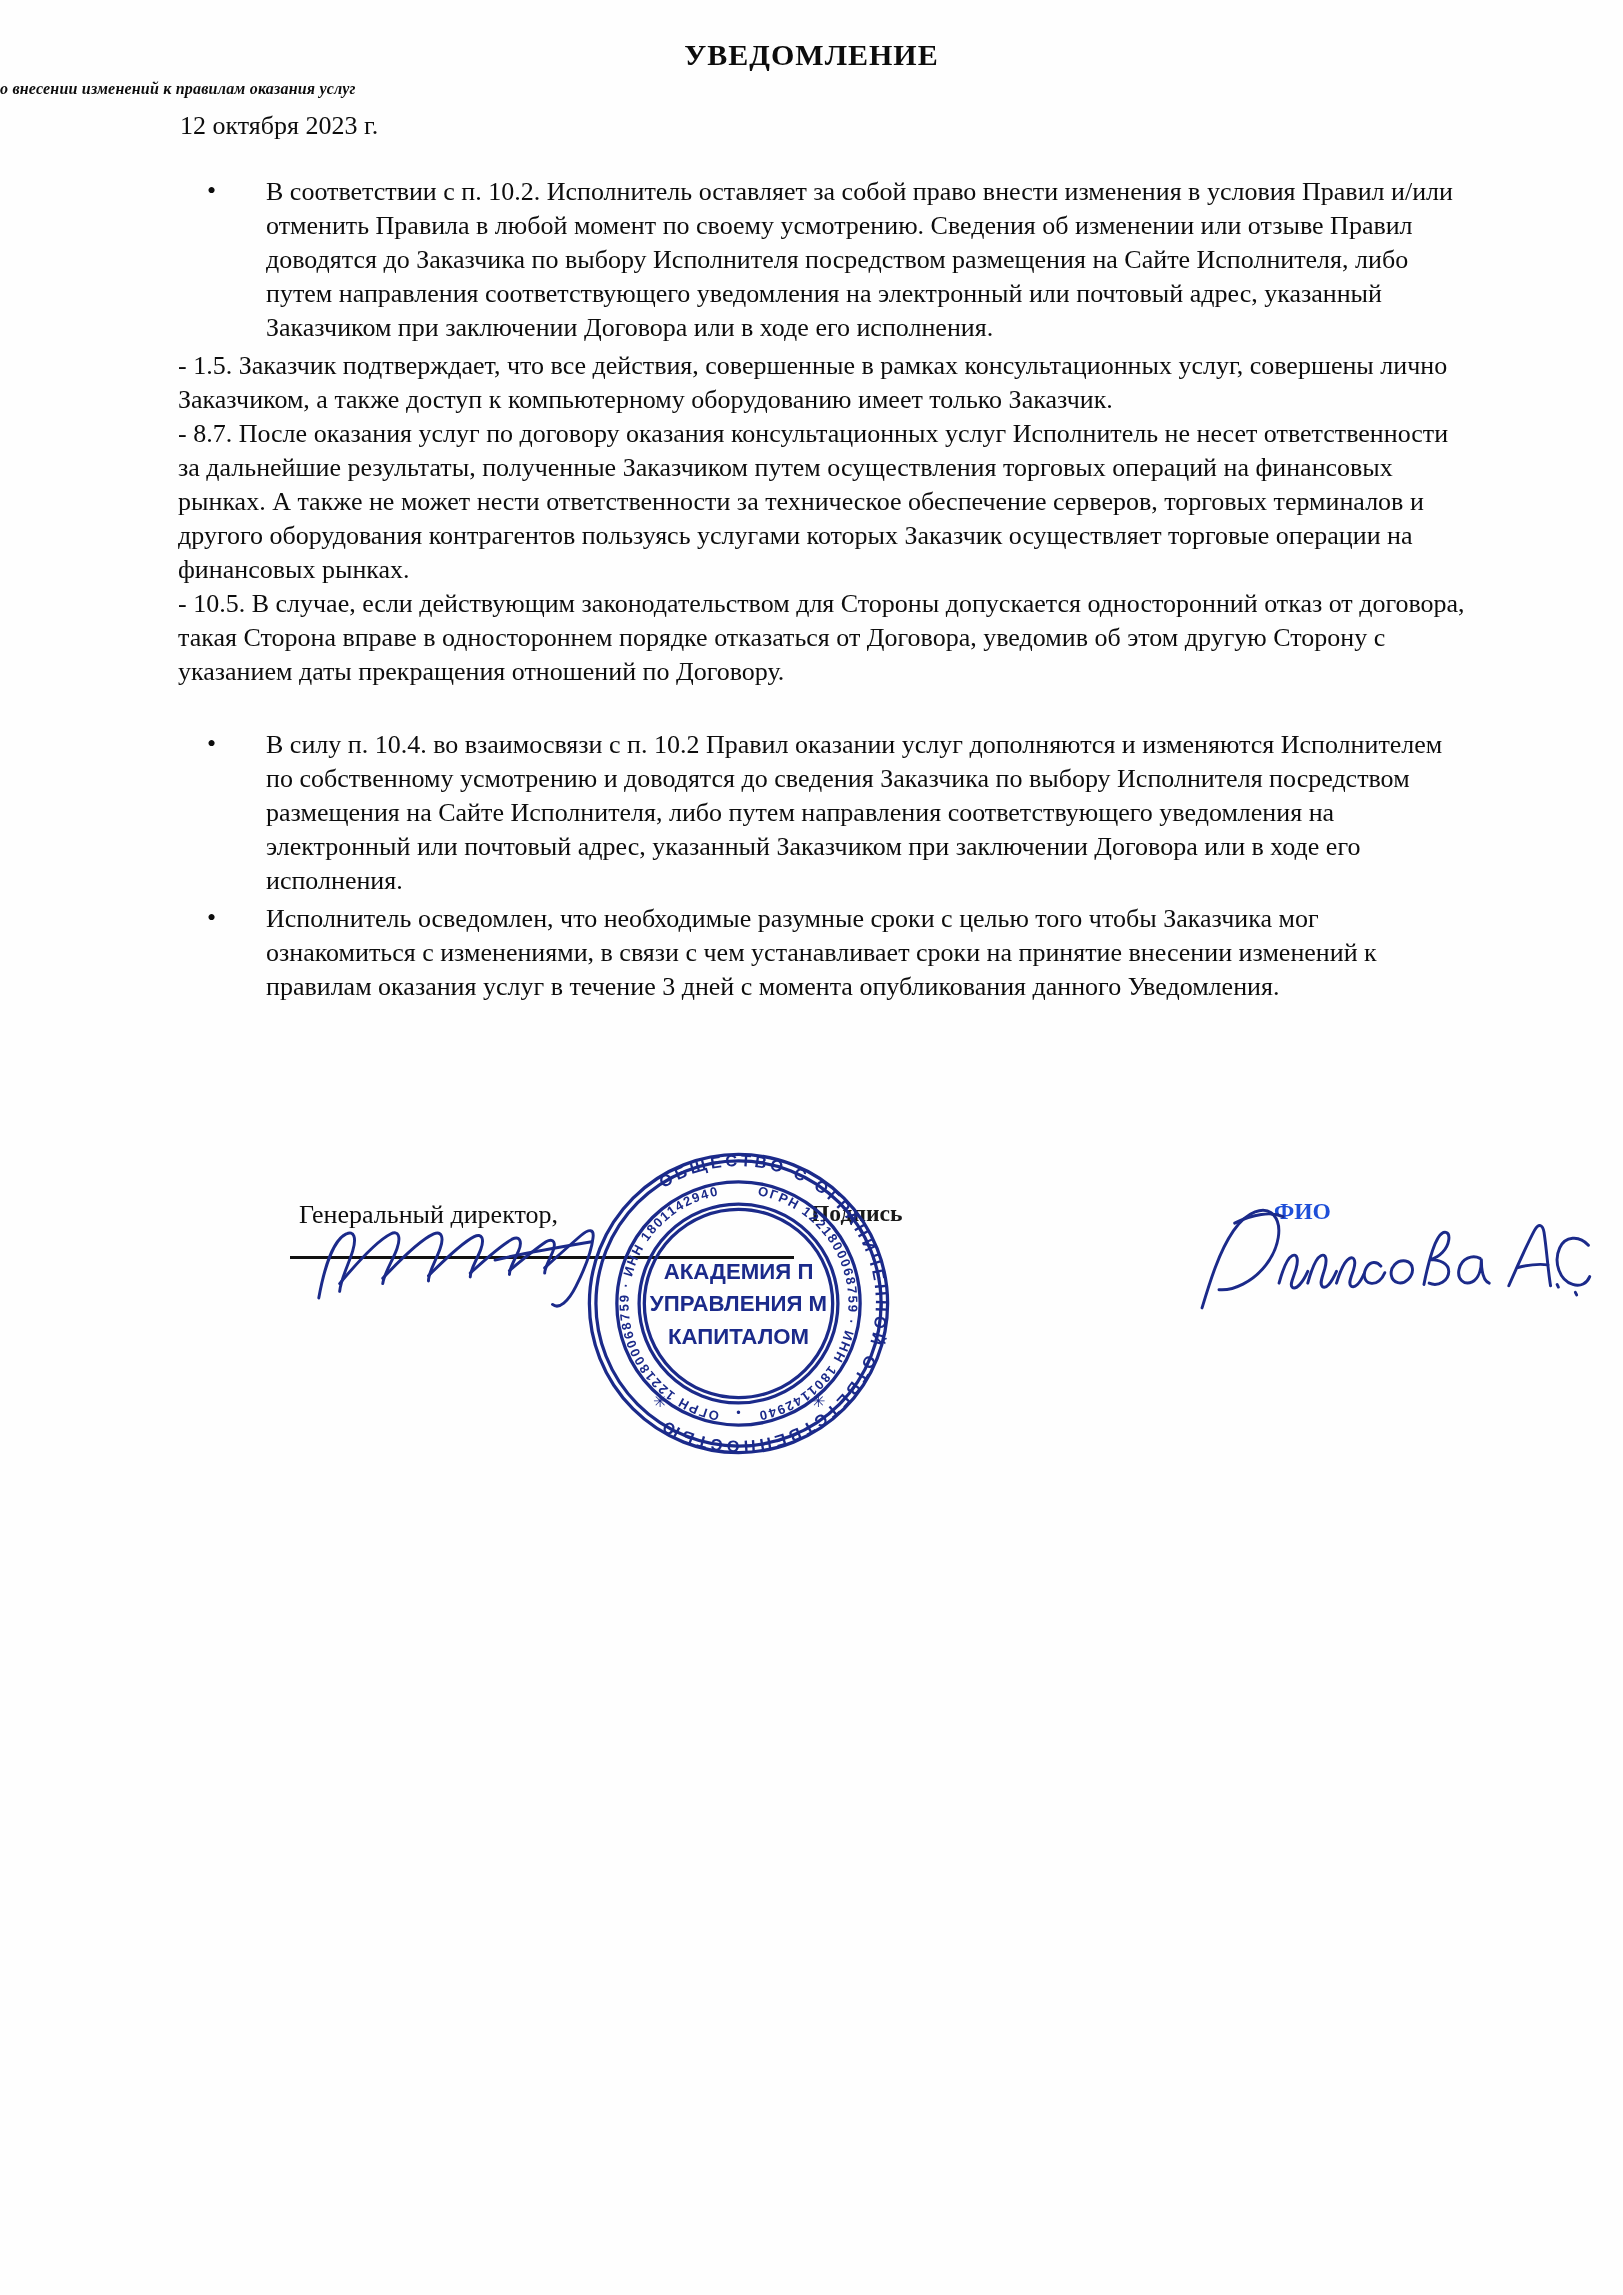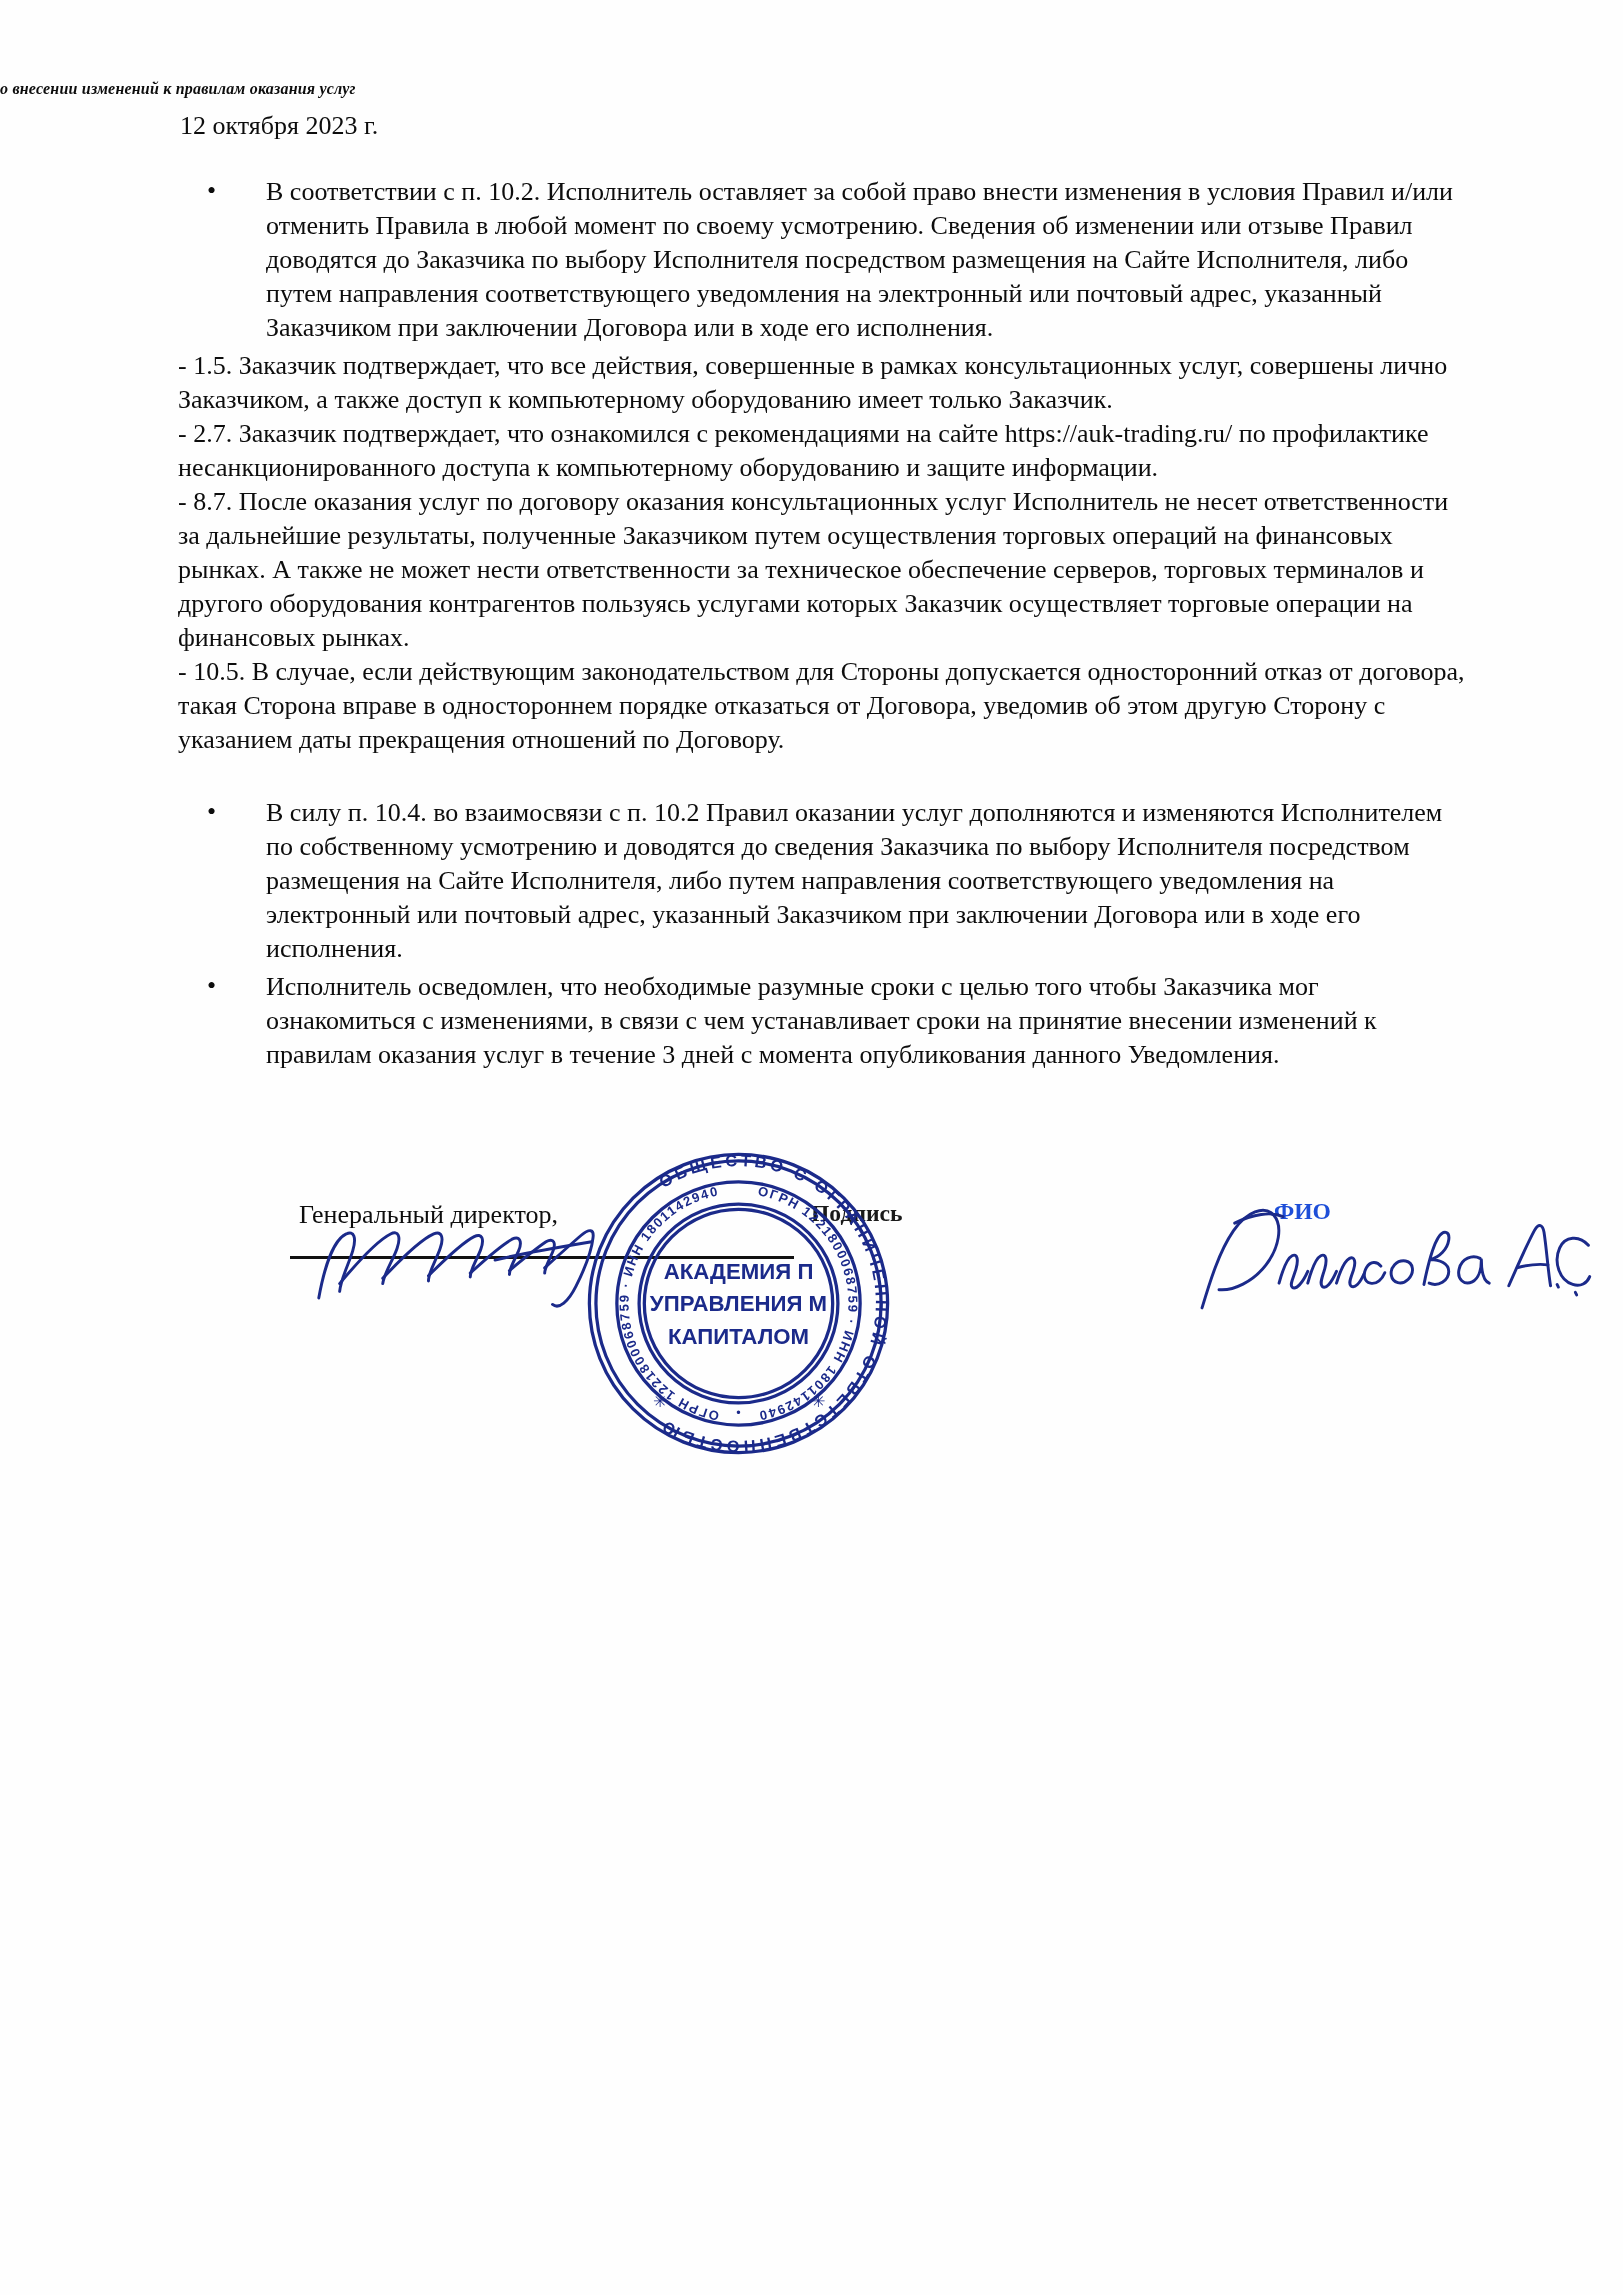--- a/index.html
+++ b/index.html
@@ -166,32 +166,32 @@
   .stamp svg { display:block; }
 
   .ink { fill: #1b2a8a; }
   .ink-stroke { stroke: #1b2a8a; fill: none; }
 </style>
 </head>
 <body>
 
 <div class="page">
 
+  <div class="doc-title">УВЕДОМЛЕНИЕ</div>
   <div class="doc-subtitle">о внесении изменений к правилам оказания услуг</div>
   <div class="doc-date">12 октября 2023 г.</div>
 
   <div class="body-block">
 
     <ul class="bullets">
       <li>В соответствии с п. 10.2. Исполнитель оставляет за собой право внести изменения в условия Правил и/или отменить Правила в любой момент по своему усмотрению. Сведения об изменении или отзыве Правил доводятся до Заказчика по выбору Исполнителя посредством размещения на Сайте Исполнителя, либо путем направления соответствующего уведомления на электронный или почтовый адрес, указанный Заказчиком при заключении Договора или в ходе его исполнения.</li>
     </ul>
 
     <div class="clauses">
       <p class="clause">- 1.5. Заказчик подтверждает, что все действия, совершенные в рамках консультационных услуг, совершены лично Заказчиком, а также доступ к компьютерному оборудованию имеет только Заказчик.</p>
-      <p class="clause">- 2.7. Заказчик подтверждает, что ознакомился с рекомендациями на сайте https://auk-trading.ru/  по профилактике несанкционированного доступа к компьютерному оборудованию и защите информации.</p>
       <p class="clause">- 8.7. После оказания услуг по договору оказания консультационных услуг Исполнитель не несет ответственности за дальнейшие результаты, полученные Заказчиком путем осуществления торговых операций на финансовых рынках. А также не может нести ответственности за техническое обеспечение серверов, торговых терминалов и другого оборудования контрагентов пользуясь услугами которых Заказчик осуществляет торговые операции на финансовых рынках.</p>
       <p class="clause">- 10.5. В случае, если действующим законодательством для Стороны допускается односторонний отказ от договора, такая Сторона вправе в одностороннем порядке отказаться от Договора, уведомив об этом другую Сторону с указанием даты прекращения отношений по Договору.</p>
     </div>
 
     <div class="spacer-gap"></div>
 
     <ul class="bullets">
       <li>В силу п. 10.4. во взаимосвязи с п. 10.2 Правил оказании услуг дополняются и изменяются Исполнителем по собственному усмотрению и доводятся до сведения Заказчика по выбору Исполнителя посредством размещения на Сайте Исполнителя, либо путем направления соответствующего уведомления на электронный или почтовый адрес, указанный Заказчиком при заключении Договора или в ходе его исполнения.</li>
       <li>Исполнитель осведомлен, что необходимые разумные сроки с целью того чтобы Заказчика мог ознакомиться с изменениями, в связи с чем устанавливает сроки на принятие внесении изменений к правилам оказания услуг в течение 3 дней с момента опубликования данного Уведомления.</li>
     </ul>

